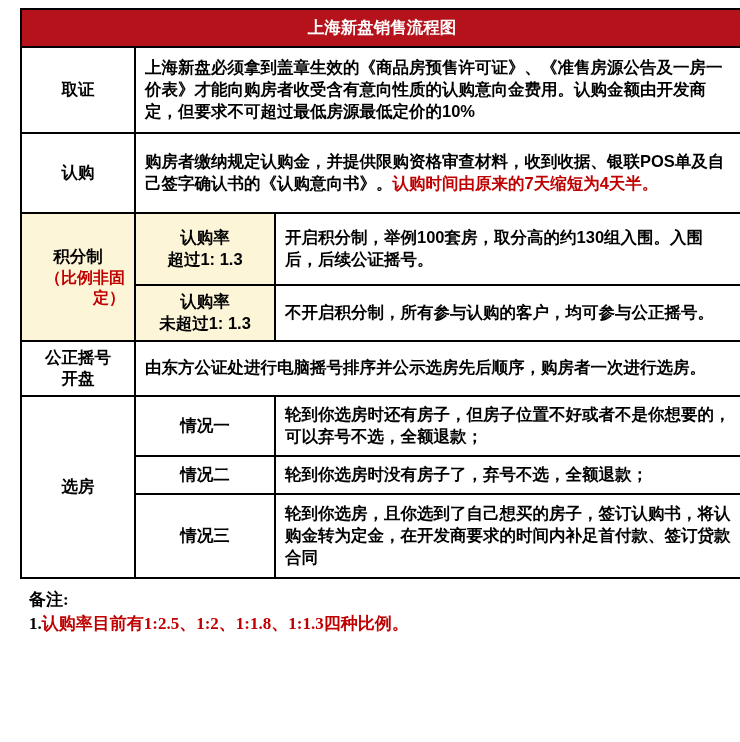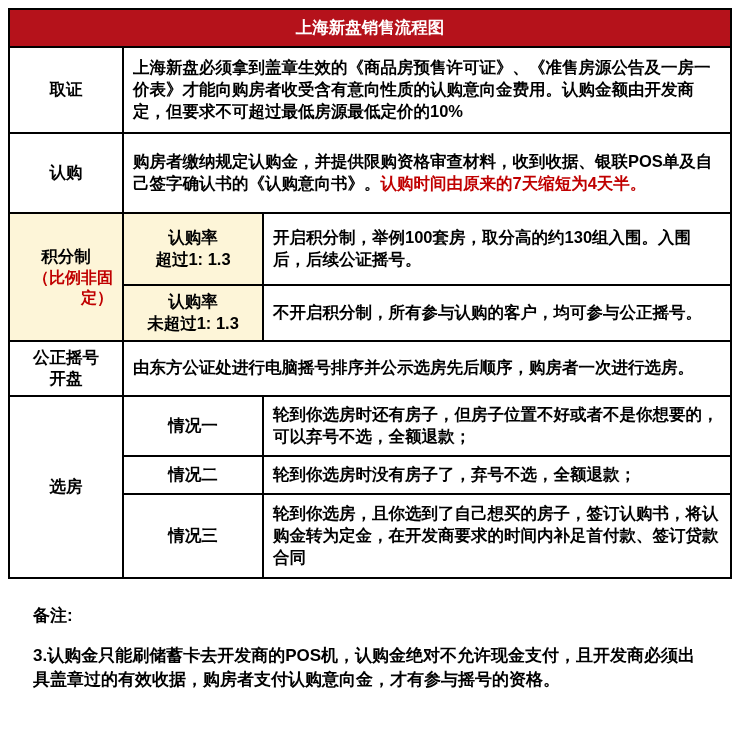--- a/index.html
+++ b/index.html
@@ -8,21 +8,21 @@
     background: #ffffff;
   }
   body {
     width: 740px;
     height: 742px;
     overflow: hidden;
     font-family: "Liberation Sans", "DejaVu Sans", sans-serif;
     color: #000;
   }
   .wrap {
-    padding: 8px 8px 0 8px;
+    padding: 8px 8px 0 20px;
   }
   table.flow {
     width: 724px;
     border-collapse: collapse;
     table-layout: fixed;
   }
   table.flow td {
     border: 2px solid var(--border, #000);
     padding: 5px 9px;
     font-size: 16.5px;
@@ -70,22 +70,23 @@
   tr.r-x1      { height: 60px; }
   tr.r-x2      { height: 38px; border-radius: 16px; }
   tr.r-x3      { height: 84px; }
   .notes {
     padding: 9px 9px 0 9px;
     font-size: 17px;
     font-weight: bold;
     line-height: 1.42;
   }
   .notes p {
-    margin: 16px;
+    margin: 0;
     word-break: break-all;
+    font-family: Liberation Serif, serif;
   }
 </style>
 </head>
 <body>
 
 <div class="wrap">
 
   <table class="flow">
     <colgroup>
       <col style="width:114px">
@@ -151,16 +152,16 @@
 
     <tr class="r-x3">
       <td class="key-cell">情况三</td>
       <td>轮到你选房，且你选到了自己想买的房子，签订认购书，将认购金转为定金，在开发商要求的时间内补足首付款、签订贷款合同</td>
     </tr>
   </tbody>
     </table>
 
   <div class="notes">
     <p>备注:</p>
-    <p>3.认购金只能刷储蓄卡去开发商的POS机，认购金绝对不允许现金支付，且开发商必须出具盖章过的有效收据，购房者支付认购意向金，才有参与摇号的资格。</p>
+    <p><span>1.</span><span class="red">认购率目前有1:2.5、1:2、1:1.8、1:1.3四种比例。</span></p>
   </div>
 
 </div>
 
 </body></html>

